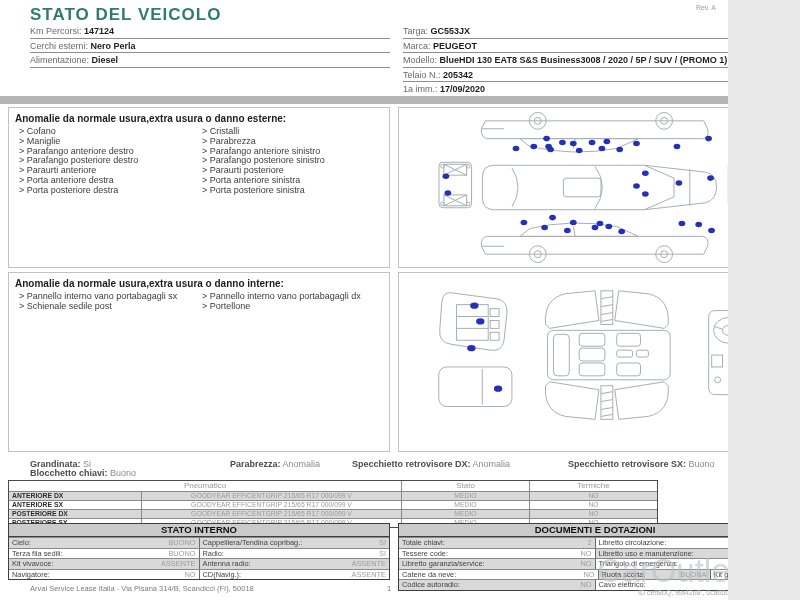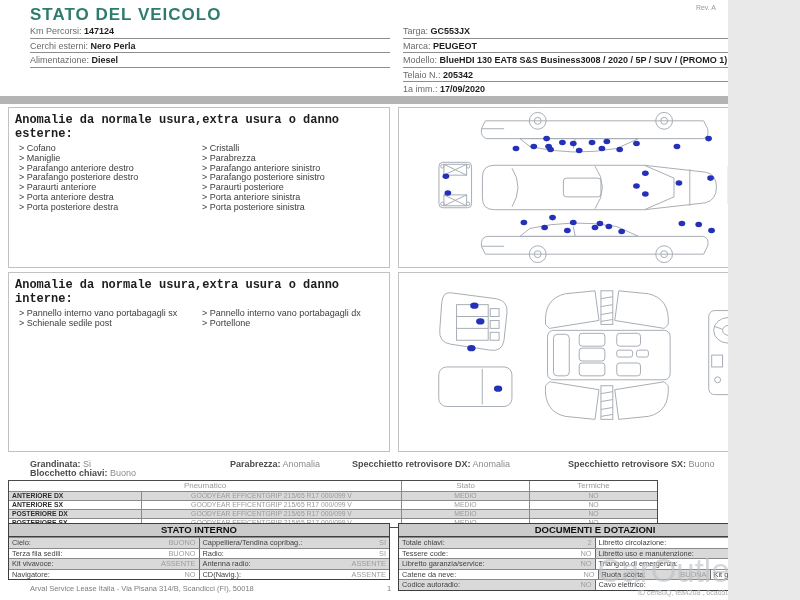--- a/index.html
+++ b/index.html
@@ -15,21 +15,21 @@
   .info-row{border-bottom:1px solid #8d8d8d;padding:2px 0 1px 0;min-height:10px;line-height:10.5px;}
   .info-row .lbl{color:#6a6a6a;}
   .info-row .val{color:#1c1c1c;font-weight:bold;}
   #graybar{position:absolute;left:0;top:96px;width:800px;height:8px;background:#b4b4b4;}
   
   .panel{position:absolute;border:1px solid #c2c2c2;background:#fff;box-sizing:border-box;}
   #ext-anom{left:8px;top:107px;width:382px;height:161px;}
   #ext-diagram{left:398px;top:107px;width:394px;height:161px;}
   #int-anom{left:8px;top:272px;width:382px;height:180px;}
   #int-diagram{left:398px;top:272px;width:394px;height:180px;}
-  .anom-title{font-size:12px;font-weight:bold;color:#1d1d1d;padding:5px 6px 3px 6px;font-family:Liberation Mono, monospace;}
+  .anom-title{font-size:10px;font-weight:bold;color:#1d1d1d;padding:5px 6px 3px 6px;}
   .anom-cols{display:flex;padding:0 4px 0 10px;}
   .anom-col{width:50%;}
   .anom-item{font-size:9px;line-height:9.8px;color:#3c3c3c;}
   .panel svg{display:block;}
   
   #summary{position:absolute;left:0;top:459px;width:800px;height:19px;font-size:9px;}
   .sum-pair{position:absolute;white-space:nowrap;}
   .sum-lbl{color:#4c4c4c;font-weight:bold;}
   .sum-val{color:#8b8b8b;}
   

